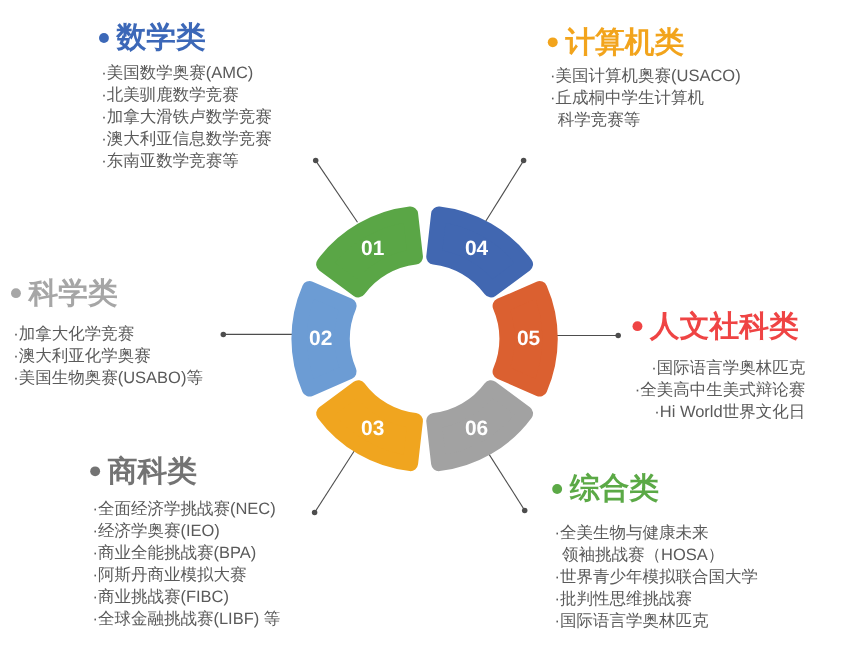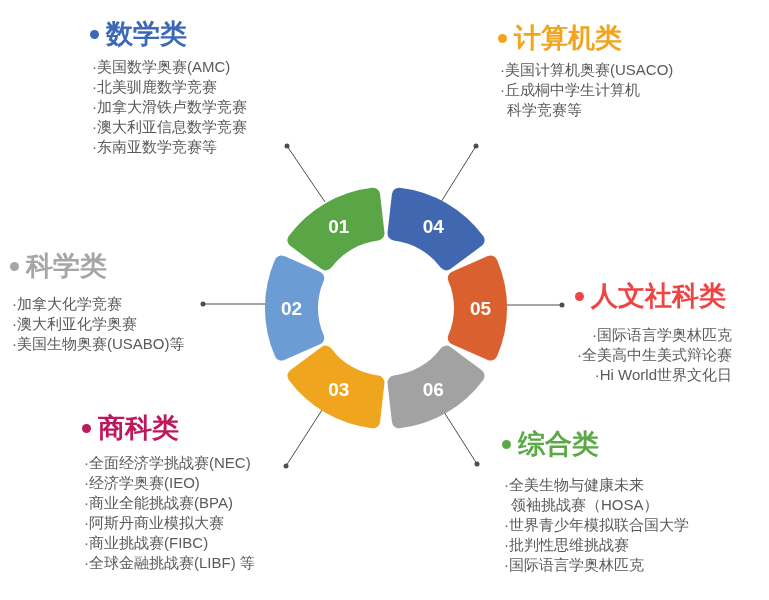--- a/index.html
+++ b/index.html
@@ -106,21 +106,21 @@
       <span>人文社科类</span>
     </div>
     <ul class="cat-list">
       <li>·国际语言学奥林匹克</li>
       <li>·全美高中生美式辩论赛</li>
       <li>·Hi World世界文化日</li>
     </ul>
   </div>
 
   <div class="category" id="cat-business">
-    <div class="cat-title" style="color: #be185d;">
+    <div class="cat-title" style="color: #737373;">
       <span class="bullet"></span>
       <span>商科类</span>
     </div>
     <ul class="cat-list">
       <li>·全面经济学挑战赛(NEC)</li>
       <li>·经济学奥赛(IEO)</li>
       <li>·商业全能挑战赛(BPA)</li>
       <li>·阿斯丹商业模拟大赛</li>
       <li>·商业挑战赛(FIBC)</li>
       <li>·全球金融挑战赛(LIBF) 等</li>

